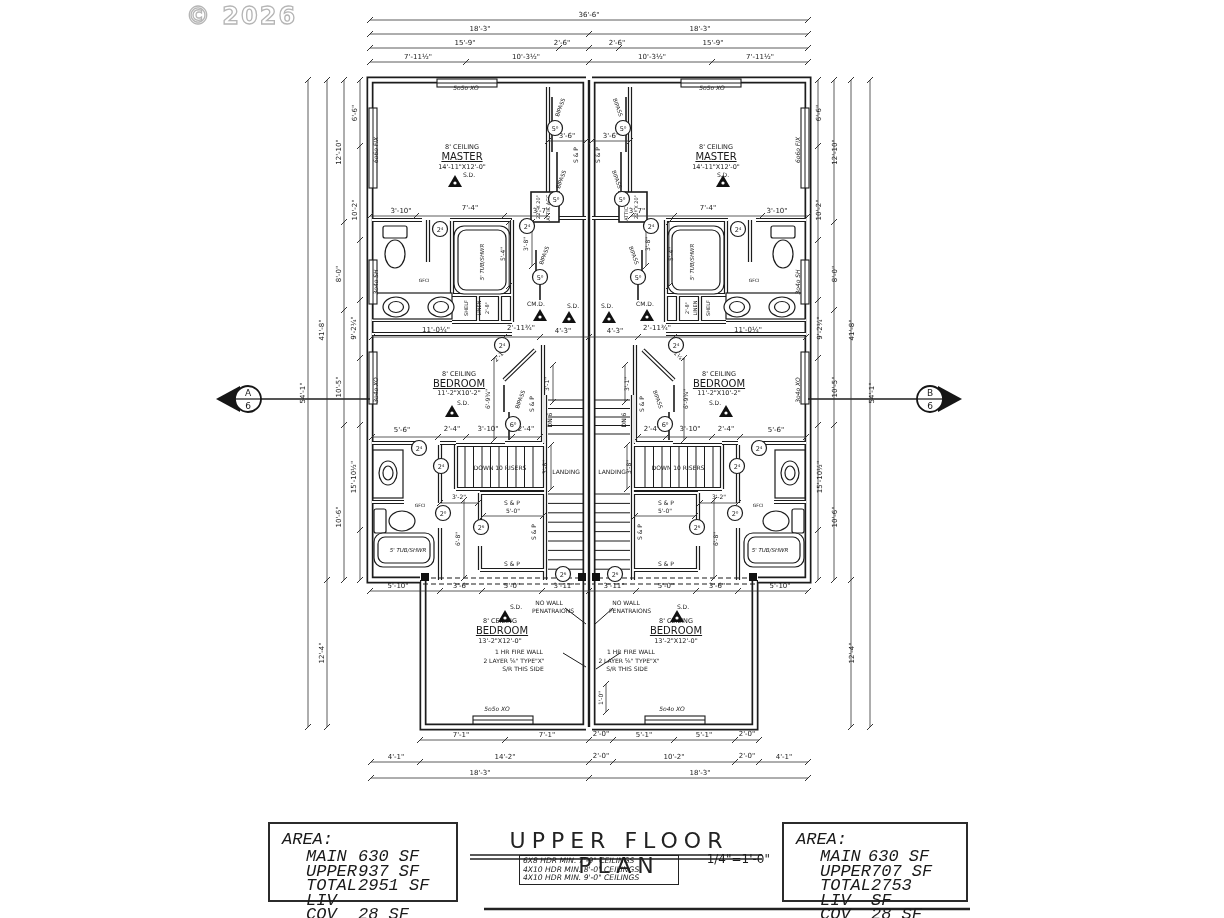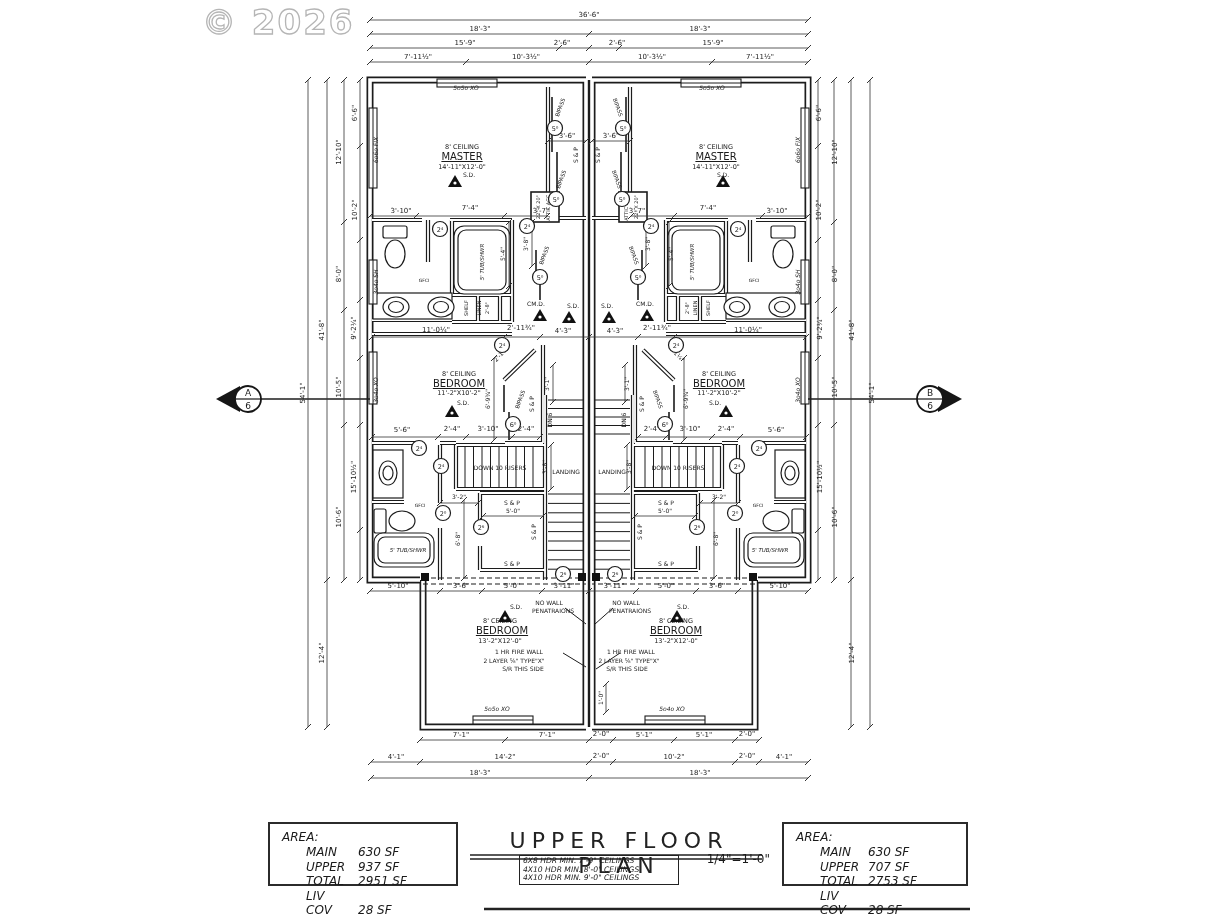--- a/index.html
+++ b/index.html
@@ -2,24 +2,24 @@
 <html><head>
 <meta charset="utf-8">
 <style>
   html,body{margin:0;padding:0;background:#fff;}
   .page{position:relative;width:1224px;height:918px;background:#fff;overflow:hidden;
         font-family:"DejaVu Sans",sans-serif;color:#1a1a1a;}
   #plan-svg{position:absolute;left:0;top:0;}
   #plan-svg text{font-family:"DejaVu Sans",sans-serif;fill:#1a1a1a;text-anchor:middle;}
   #plan-svg text.u{text-decoration:underline;}
   #plan-svg text.i{font-style:italic;}
-  .wmark{position:absolute;left:202px;top:2px;font-size:34px;font-weight:bold;
+  .wmark{position:absolute;left:186px;top:2px;font-size:24px;font-weight:bold;
          color:#fff;-webkit-text-stroke:1.3px #b5b5b5;letter-spacing:2px;}
-  .area-box{position:absolute;width:190px;height:64px;border:2px solid #2b2b2b;
-            font-size:12px;font-style:oblique;padding:6px 0 0 12px;box-sizing:border-box;}
+  .area-box{position:absolute;width:190px;height:80px;border:2px solid #2b2b2b;
+            font-size:17px;font-style:oblique;padding:6px 0 0 12px;box-sizing:border-box;font-family:Liberation Mono, monospace;}
   .area-box .hd{margin-bottom:1px;}
   .area-row{display:flex;line-height:14.5px;}
   .area-row .lb{padding-left:24px;flex:1;}
   .area-row .vl{width:72px;text-align:left;padding-right:26px;}
   .sheet-title{position:absolute;left:474px;top:828px;width:290px;text-align:center;
                font-size:22px;letter-spacing:6px;color:#222;}
   .scale-note{position:absolute;left:640px;top:852px;width:130px;text-align:right;font-size:12px;}
   .hdr-notes{position:absolute;left:519px;top:855px;width:152px;border:1.3px solid #222;
              font-size:7.6px;font-style:oblique;line-height:8.6px;padding:1px 3px;box-sizing:content-box;}
 </style>

